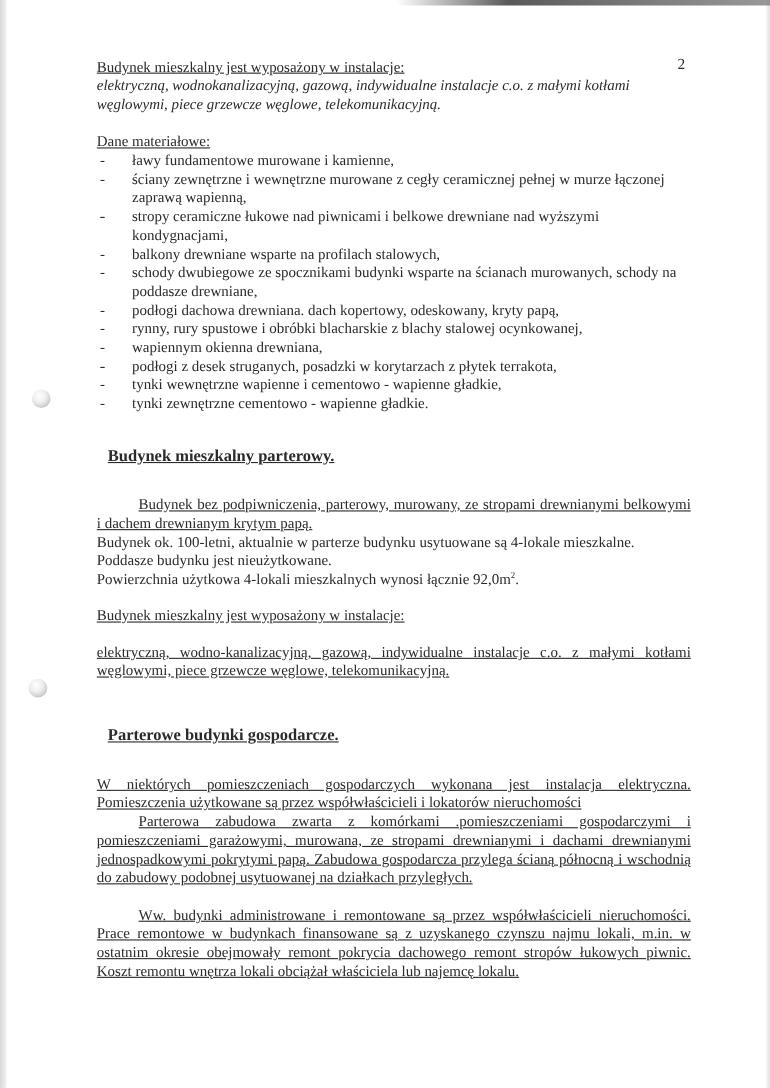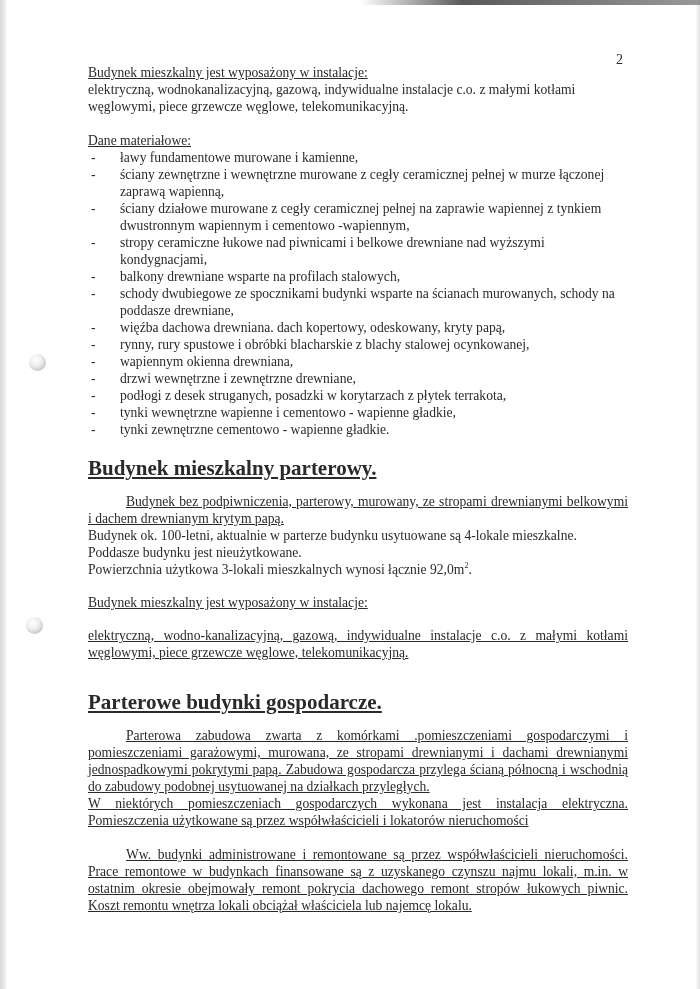--- a/index.html
+++ b/index.html
@@ -23,79 +23,79 @@
     border-radius: 0 0 0 6px;
   }
   .punch-hole {
     position: absolute; width: 17px; height: 17px; border-radius: 50%;
     background: radial-gradient(circle at 40% 35%, #ffffff 0%, #eeeeee 40%, #bdbdbd 85%, #a8a8a8 100%);
   }
   .page-number {
     position: absolute; left: 616px; top: 52px; font-size: 14px;
   }
   .content {
-    position: absolute; left: 88px; top: 64px; width: 540px;
+    position: absolute; left: 88px; top: 52px; width: 540px;
     font-size: 13.6px; line-height: 17px;
   }
   .ul { text-decoration: underline; }
   .p { margin: 0; }
   .gap { height: 17px; }
   .bul { list-style: none; margin: 0; padding: 0; }
   .bul li { position: relative; padding-left: 32px; }
   .bul li .dash { position: absolute; left: 3px; top: 0; }
-  .heading { font-weight: bold; text-decoration: underline; font-size: 21px; margin: 0; }
+  .heading { font-weight: bold; text-decoration: underline; font-size: 15px; margin: 10px; }
   .just { text-align: justify; text-align-last: left; margin: 0; text-decoration: underline; }
   .indent { text-indent: 38px; }
   sup { font-size: 8px; line-height: 0; }
 </style>
 </head>
 <body>
 
 <div class="left-edge"></div>
 <div class="right-edge"></div>
 <div class="top-shadow"></div>
 <div class="punch-hole" style="left:29px; top:354px;"></div>
 <div class="punch-hole" style="left:26px; top:617px;"></div>
 
 <div class="page-number">2</div>
 
 <div class="content">
 
   <p class="p ul">Budynek mieszkalny jest wyposażony w instalacje:</p>
-  <p class="p" style="width:500px;">elektryczną, wodnokanalizacyjną, gazową, indywidualne instalacje c.o. z małymi kotłami węglowymi, piece grzewcze węglowe, telekomunikacyjną.</p>
+  <p class="p" style="width:500px;font-style:italic;">elektryczną, wodnokanalizacyjną, gazową, indywidualne instalacje c.o. z małymi kotłami węglowymi, piece grzewcze węglowe, telekomunikacyjną.</p>
   <div class="gap"></div>
   <p class="p ul">Dane materiałowe:</p>
   <ul class="bul">
     <li><span class="dash">-</span><span>ławy fundamentowe murowane i kamienne,</span></li>
     <li style="width:490px;"><span class="dash">-</span><span>ściany zewnętrzne i wewnętrzne murowane z cegły ceramicznej pełnej w murze łączonej zaprawą wapienną,</span></li>
-    <li style="width:490px;"><span class="dash">-</span><span>ściany działowe murowane z cegły ceramicznej pełnej na zaprawie wapiennej z tynkiem dwustronnym wapiennym i cementowo -wapiennym,</span></li>
+    <li style="width:490px;"><span class="dash">-</span></li>
     <li style="width:450px;"><span class="dash">-</span><span>stropy ceramiczne łukowe nad piwnicami i belkowe drewniane nad wyższymi kondygnacjami,</span></li>
     <li><span class="dash">-</span><span>balkony drewniane wsparte na profilach stalowych,</span></li>
     <li style="width:505px;"><span class="dash">-</span><span>schody dwubiegowe ze spocznikami budynki wsparte na ścianach murowanych, schody na poddasze drewniane,</span></li>
-    <li><span class="dash">-</span><span>więźba dachowa drewniana. dach kopertowy, odeskowany, kryty papą,</span></li>
+    <li><span class="dash">-</span><span>podłogi dachowa drewniana. dach kopertowy, odeskowany, kryty papą,</span></li>
     <li style="width:520px;"><span class="dash">-</span><span>rynny, rury spustowe i obróbki blacharskie z blachy stalowej ocynkowanej,</span></li>
     <li><span class="dash">-</span><span>wapiennym okienna drewniana,</span></li>
-    <li><span class="dash">-</span><span>drzwi wewnętrzne i zewnętrzne drewniane,</span></li>
+    <li><span class="dash">-</span></li>
     <li style="width:520px;"><span class="dash">-</span><span>podłogi z desek struganych, posadzki w korytarzach z płytek terrakota,</span></li>
     <li><span class="dash">-</span><span>tynki wewnętrzne wapienne i cementowo - wapienne gładkie,</span></li>
     <li><span class="dash">-</span><span>tynki zewnętrzne cementowo - wapienne gładkie.</span></li>
   </ul>
 
   <div style="height:22px;"></div>
   <p class="heading">Budynek mieszkalny parterowy.</p>
   <div style="height:16px;"></div>
   <p class="just indent">Budynek bez podpiwniczenia, parterowy, murowany, ze stropami drewnianymi belkowymi i dachem drewnianym krytym papą.</p>
   <p class="p">Budynek ok. 100-letni,  aktualnie w parterze budynku usytuowane są 4-lokale mieszkalne.</p>
   <p class="p">Poddasze budynku jest nieużytkowane.</p>
-  <p class="p"><span>Powierzchnia użytkowa 3-lokali mieszkalnych wynosi łącznie 92,0m</span><sup>2</sup><span>.</span></p>
+  <p class="p"><span>Powierzchnia użytkowa 4-lokali mieszkalnych wynosi łącznie 92,0m</span><sup>2</sup><span>.</span></p>
   <div style="height:16px;"></div>
   <p class="p ul">Budynek mieszkalny jest wyposażony w instalacje:</p>
   <div style="height:16px;"></div>
   <p class="just">elektryczną, wodno-kanalizacyjną, gazową, indywidualne instalacje c.o. z małymi kotłami węglowymi, piece grzewcze węglowe, telekomunikacyjną.</p>
 
   <div style="height:33px;"></div>
   <p class="heading">Parterowe budynki gospodarcze.</p>
   <div style="height:16px;"></div>
+  <p class="just">W niektórych pomieszczeniach gospodarczych wykonana jest instalacja elektryczna. Pomieszczenia użytkowane są przez współwłaścicieli i lokatorów nieruchomości</p>
   <p class="just indent">Parterowa zabudowa zwarta z komórkami .pomieszczeniami gospodarczymi i pomieszczeniami garażowymi, murowana, ze stropami drewnianymi i dachami drewnianymi jednospadkowymi pokrytymi papą. Zabudowa gospodarcza przylega ścianą północną i wschodnią do zabudowy podobnej usytuowanej na działkach przyległych.</p>
-  <p class="just">W niektórych pomieszczeniach gospodarczych wykonana jest instalacja elektryczna. Pomieszczenia użytkowane są przez współwłaścicieli i lokatorów nieruchomości</p>
   <div style="height:17px;"></div>
   <p class="just indent">Ww. budynki administrowane i remontowane są przez współwłaścicieli nieruchomości. Prace remontowe w budynkach finansowane są z uzyskanego czynszu najmu lokali, m.in. w ostatnim okresie obejmowały remont pokrycia dachowego remont stropów łukowych piwnic. Koszt remontu wnętrza lokali obciążał właściciela lub najemcę lokalu.</p>
 </div>
 
 </body></html>

